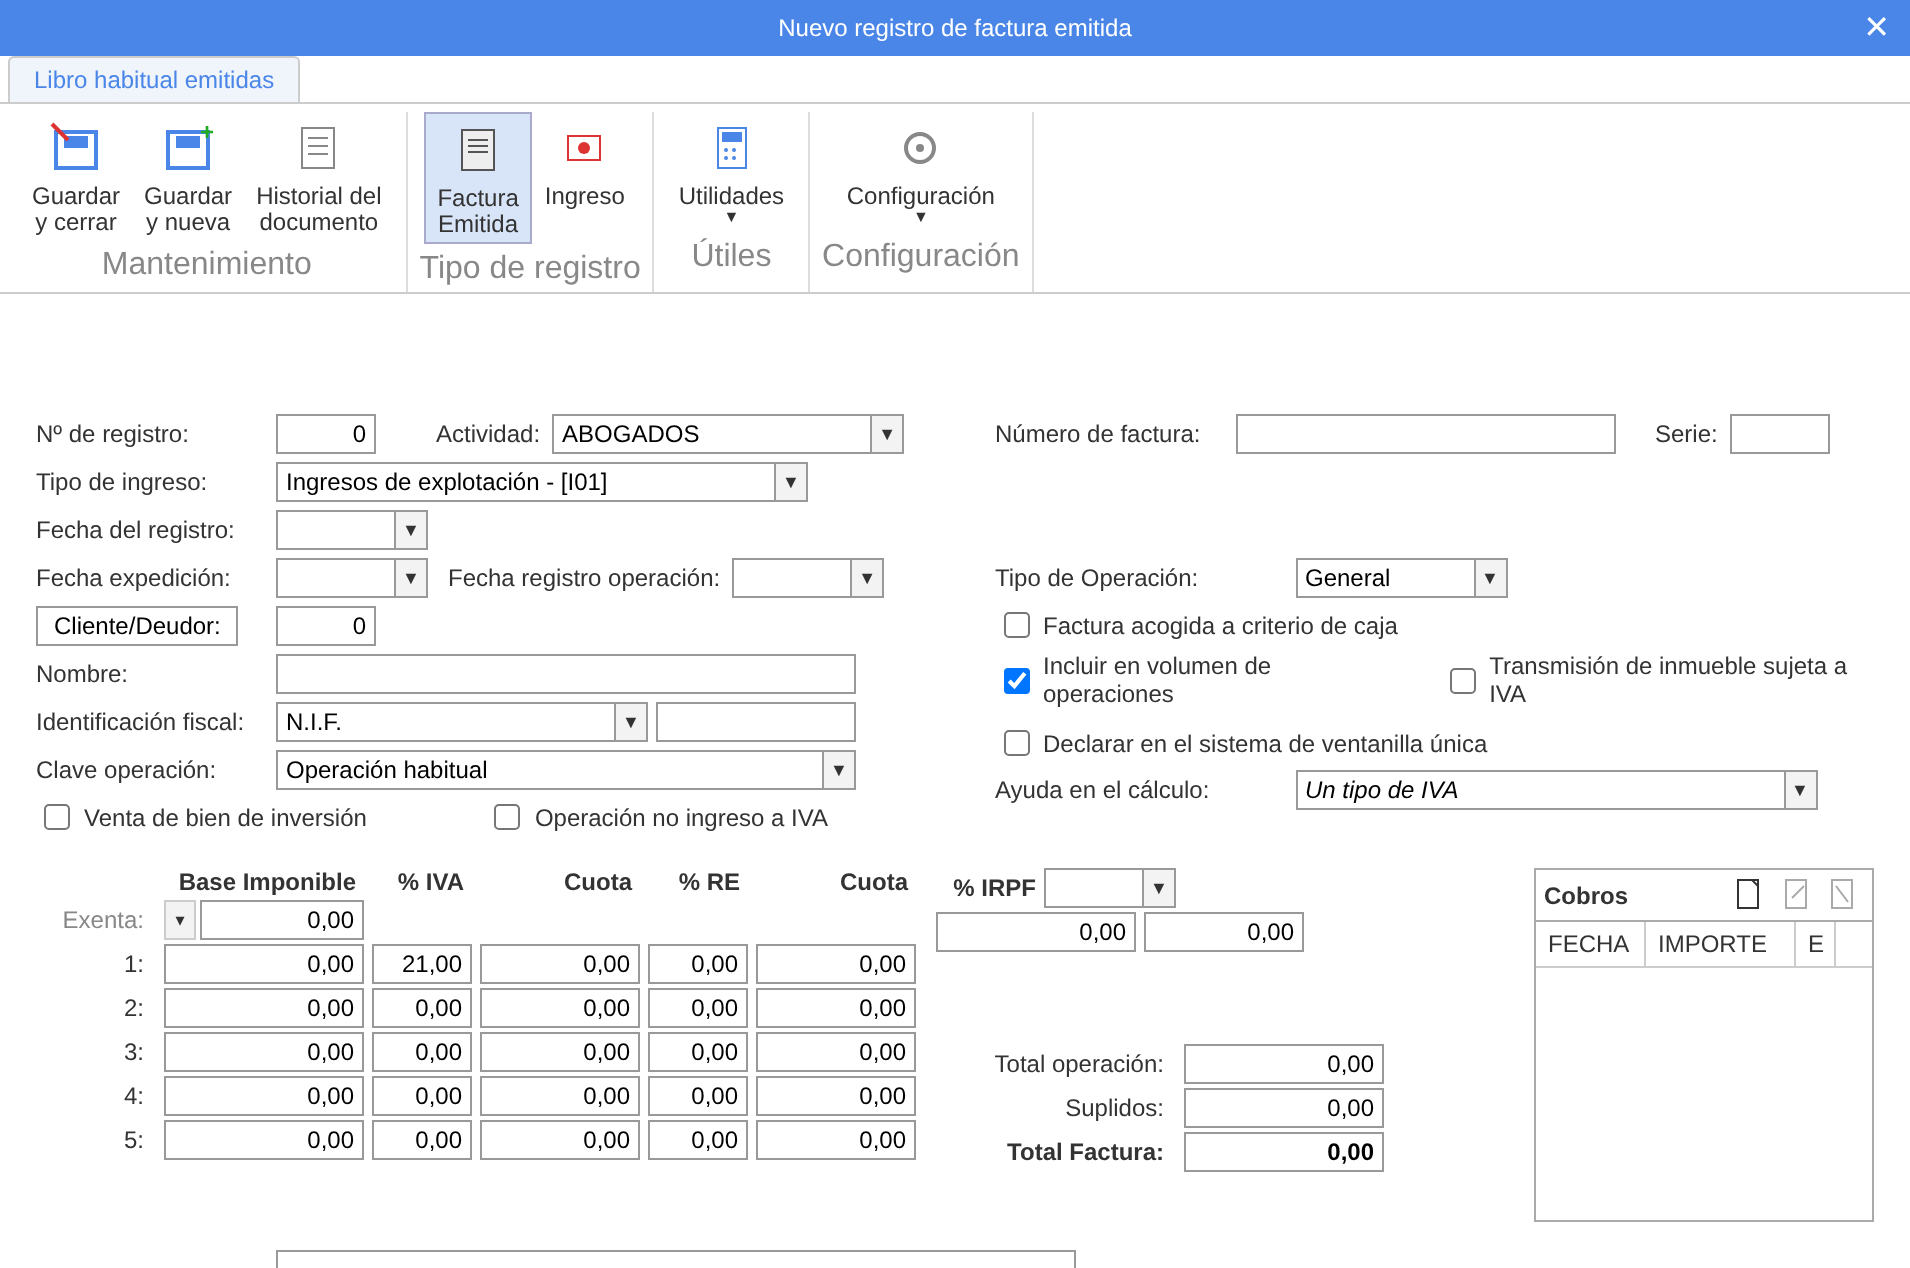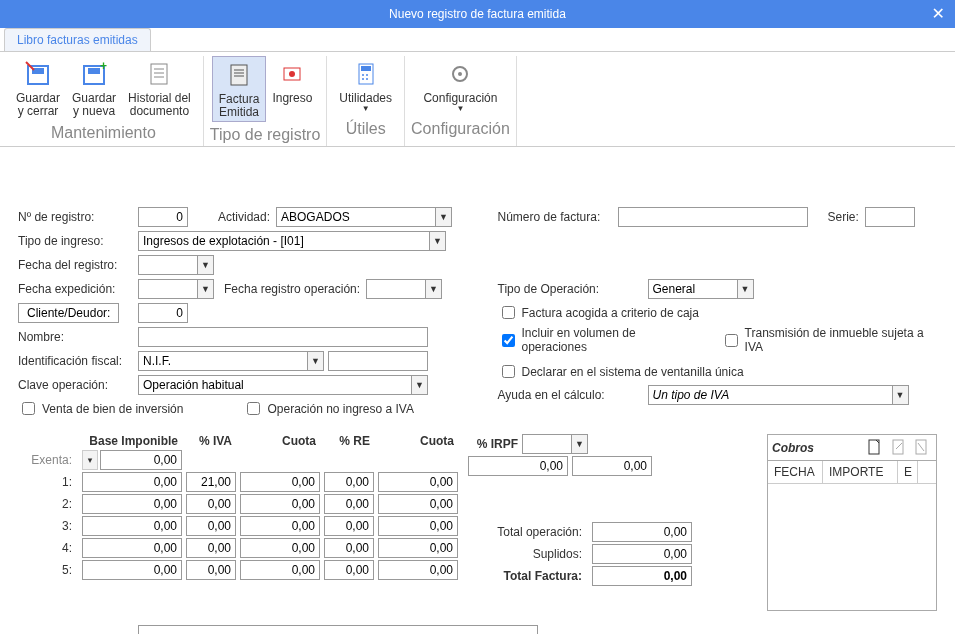--- a/index.html
+++ b/index.html
@@ -26,40 +26,40 @@
     .col { flex: 1; }
     .grid { display: grid; grid-template-columns: 60px 100px 50px 80px 50px 80px; gap: 2px 4px; align-items: center; }
     .grid .hdr { font-weight: bold; text-align: right; padding-right: 4px; }
     .grid .rlabel { text-align: right; padding-right: 6px; }
     .grid input { width: 100%; }
     .readonly { background: #eee; }
     .sumgrid { display: grid; grid-template-columns: 120px 100px; gap: 2px 4px; align-items: center; margin-left: 20px; }
     .sumgrid .lbl { text-align: right; padding-right: 6px; }
     .sumgrid .bold { font-weight: bold; }
     .cobros { border: 1px solid #aaa; width: 170px; margin-left: auto; }
-    .cobros-hdr { display: flex; align-items: center; justify-content: space-between; padding: 2px 4px; font-style: italic; }
+    .cobros-hdr { display: flex; align-items: center; justify-content: space-between; padding: 2px 4px; }
     .cobros-tbl { border-top: 1px solid #aaa; height: 150px; }
     .cobros-th { display: flex; border-bottom: 1px solid #ccc; }
     .cobros-th div { padding: 4px 6px; border-right: 1px solid #ccc; }
     .iconbtn { width: 20px; height: 20px; display: inline-flex; align-items: center; justify-content: center; cursor: pointer; }
     .chkrow { display: flex; align-items: center; gap: 4px; margin-bottom: 4px; }
     textarea { border: 1px solid #999; resize: none; }
     .dropdown { display: inline-flex; align-items: center; }
     .dropbtn { border: 1px solid #999; border-left: none; width: 16px; height: 20px; display: flex; align-items: center; justify-content: center; cursor: pointer; background: #f3f3f3; font-size: 9px; }
   </style>
 </head>
 <body>
 
 <div class="titlebar">
   <span>Nuevo registro de factura emitida</span>
   <span class="close">✕</span>
 </div>
 
 <div class="tabstrip">
-  <div class="tab">Libro facturas emitidas</div>
+  <div class="tab">Libro habitual emitidas</div>
 </div>
 
 <div class="ribbon">
   <div class="ribgroup">
     <div class="ribrow">
       <div class="ribbtn">
         <div class="ribicon">
           <svg width="28" height="28">
               <rect x="4" y="6" width="20" height="18" fill="none" stroke="#4a86e8" stroke-width="2"></rect>
               <rect x="8" y="8" width="12" height="6" fill="#4a86e8"></rect>
@@ -165,21 +165,21 @@
         <input type="text" class="num" style="width: 50px;" value="0">
         <span style="margin-left:30px;margin-right:6px">Actividad:</span>
         <div class="dropdown">
           <input type="text" style="width: 160px;" value="ABOGADOS">
           <span class="dropbtn">▼</span>
         </div>
       </div>
       <div class="row">
         <span class="label">Tipo de ingreso:</span>
         <div class="dropdown">
-          <input type="text" style="width: 292px;" value="Ingresos de explotación - [I01]">
+          <input type="text" style="width: 250px;" value="Ingresos de explotación - [I01]">
           <span class="dropbtn">▼</span>
         </div>
       </div>
       <div class="row">
         <span class="label">Fecha del registro:</span>
         <div class="dropdown">
           <input type="text" style="width: 60px;">
           <span class="dropbtn">▼</span>
         </div>
       </div>

